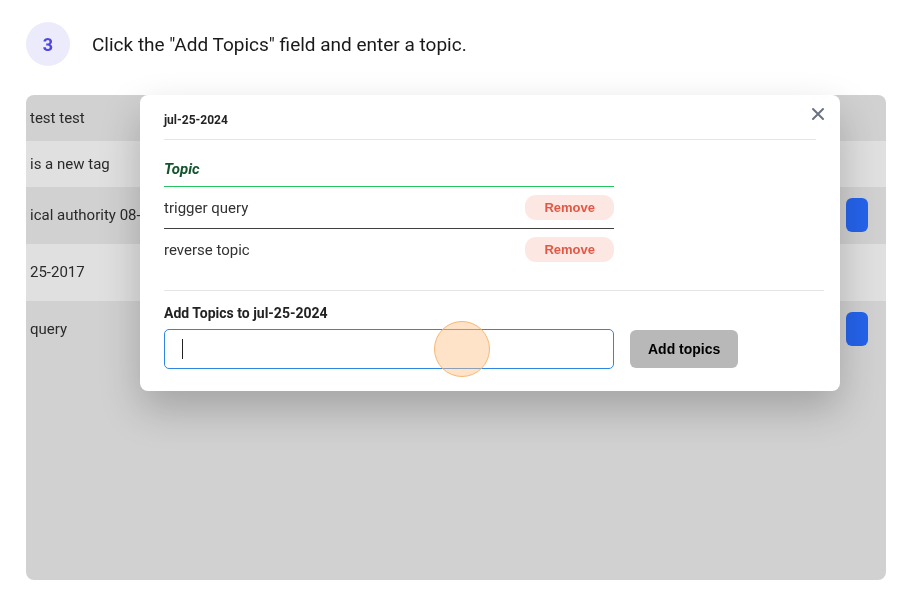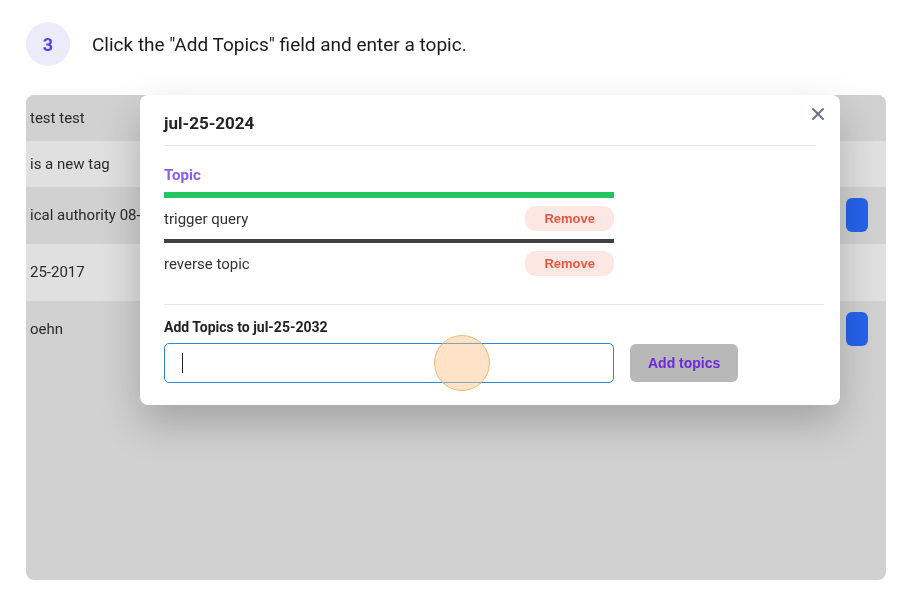--- a/index.html
+++ b/index.html
@@ -83,40 +83,41 @@
     }
     .modal-close {
       position: absolute;
       top: 10px;
       right: 14px;
       color: #6b7280;
       cursor: pointer;
       font-size: 18px;
     }
     .modal-title {
-      font-size: 17px;
+      font-size: 12px;
       font-weight: 700;
       color: #232323;
       padding-bottom: 12px;
       border-bottom: 1px solid #e5e5e5;
     }
     .topic-section { width: 450px; margin-top: 12px; }
     .topic-header {
       font-weight: 700;
       font-size: 15px;
-      color: #8b5cf6;
+      color: #14532d;
       padding: 8px 0;
-      border-bottom: 6px solid #22c55e;
+      border-bottom: 1px solid #22c55e;
+      font-style: italic;
     }
     .topic-row {
       display: flex;
       align-items: center;
       justify-content: space-between;
       padding: 8px 0;
-      border-bottom: 4px solid #404040;
+      border-bottom: 1px solid #404040;
       font-size: 15px;
       color: #333;
     }
     .remove-btn {
       background: #FDE7E3;
       color: #E25844;
       border: none;
       font-size: 13px;
       font-weight: 600;
       padding: 5px 19px;
@@ -147,21 +148,21 @@
       border: 1.5px solid #2f86de;
       border-radius: 5px;
       padding: 0 14px;
       font-size: 15px;
       outline: none;
     }
     .add-btn {
       height: 38px;
       padding: 0 18px;
       background: #b8b8b8;
-      color: #6d28d9;
+      color: #000000;
       border: none;
       border-radius: 6px;
       font-size: 14px;
       font-weight: 600;
       cursor: pointer;
     }
     .highlight-circle {
       position: absolute;
       left: 270px;
       top: -8px;
@@ -199,21 +200,21 @@
         <span> is a new tag</span>
       </div>
       <div class="bg-row" style="position:relative;height:57px;">
         <span>ical authority 08-2</span>
         <span class="blue-chip"></span>
       </div>
       <div class="bg-row alt" style="height:57px;">
         <span>25-2017</span>
       </div>
       <div class="bg-row" style="position:relative;height:57px;">
-        <span>oehn</span>
+        <span>query</span>
         <span class="blue-chip"></span>
       </div>
     </div>
   </div>
 
   <div class="modal">
     <div class="modal-close">
       <svg width="16" height="16" viewBox="0 0 16 16" fill="none">
           <path d="M3 3 L13 13 M13 3 L3 13" stroke="#6b7280" stroke-width="2" stroke-linecap="round"></path>
         </svg>
@@ -228,21 +229,21 @@
       </div>
       <div class="topic-row" style="border-bottom:none;">
         <span>reverse topic</span>
         <button class="remove-btn">Remove</button>
       </div>
     </div>
 
     <div class="divider-long"></div>
 
     <div class="add-section">
-      <div class="add-label">Add Topics to jul-25-2032</div>
+      <div class="add-label">Add Topics to jul-25-2024</div>
       <div class="add-row">
         <div style="position:relative;">
           <input class="add-input" type="text" value="" style="">
           <span style="position:absolute;left:16px;top:9px;"><span class="cursor"></span></span>
         </div>
         <button class="add-btn">Add topics</button>
         <div class="highlight-circle"></div>
       </div>
     </div>
   </div>

